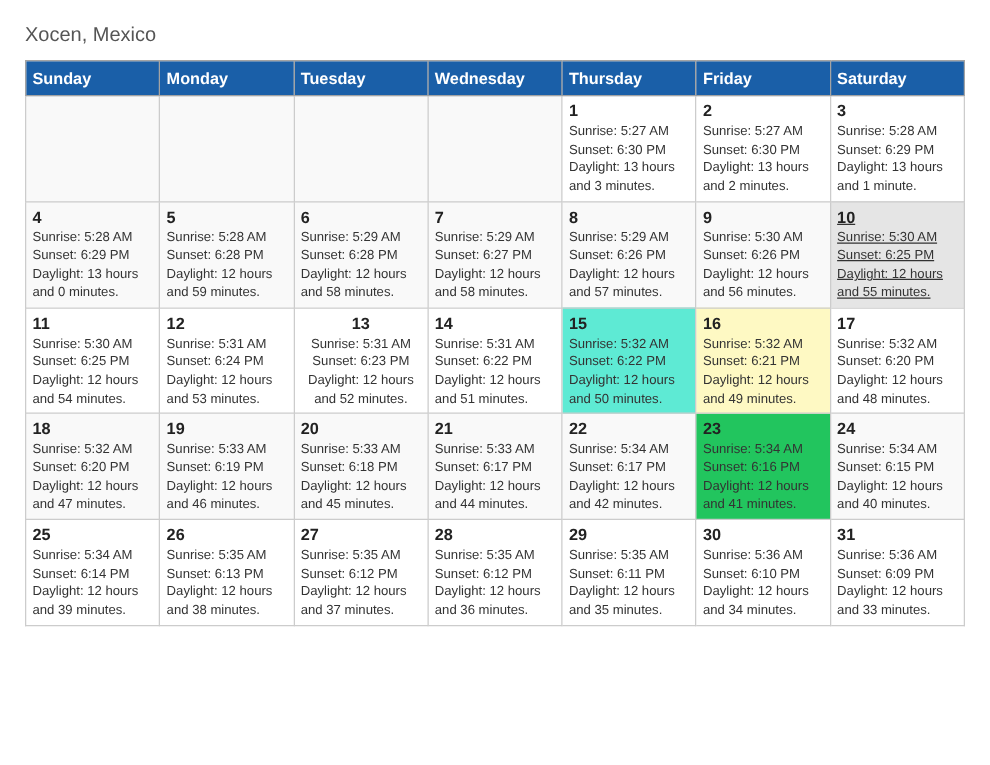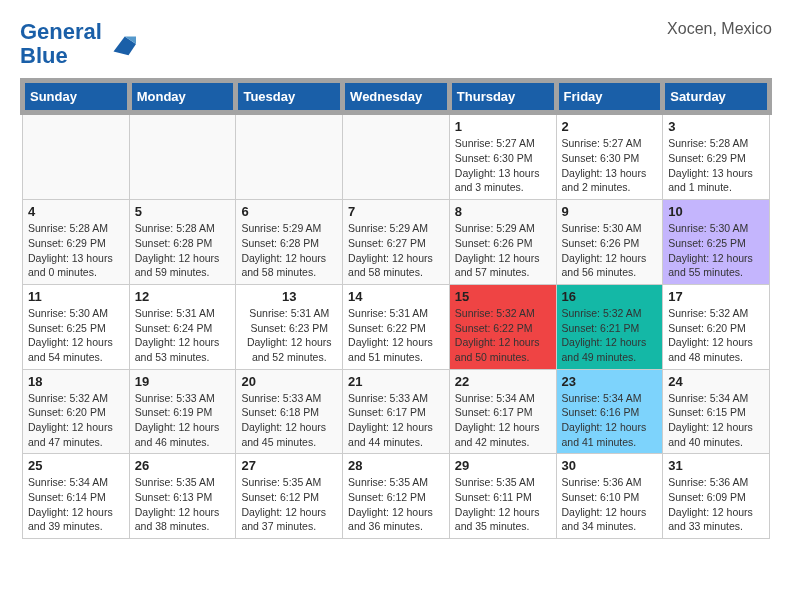--- a/index.html
+++ b/index.html
@@ -47,21 +47,21 @@
       border-collapse: collapse;
       table-layout: fixed;
     }
     th {
       background-color: #1a5fa8;
       color: #fff;
       text-align: left;
       padding: 6px 5px;
       font-size: 13px;
       font-weight: bold;
-      border: 5px solid #a3a3a3;
+      border: 1px solid #a3a3a3;
     }
     td {
       border: 1px solid #ccc;
       vertical-align: top;
       padding: 4px 5px;
       font-size: 11px;
       color: #333;
       height: 80px;
       background: #fff;
     }
@@ -75,34 +75,20 @@
     .day-info {
       font-size: 10.5px;
       line-height: 1.4;
       color: #333;
     }
   </style>
 </head>
 <body>
 
 <div class="header">
-  <div class="logo">
-    <div>
-      <div class="logo-text">
-        <span>General</span>
-      </div>
-      <div class="logo-text">
-        <span>Blue</span>
-      </div>
-    </div>
-    <svg class="logo-icon" viewBox="0 0 40 40">
-      <polygon points="10,30 25,10 40,20 30,35" fill="#1a5fa8"></polygon>
-      <polygon points="25,10 40,20 40,10" fill="#5599cc"></polygon>
-    </svg>
-  </div>
   <div class="title-block">
     <div class="location">Xocen, Mexico</div>
   </div>
 </div>
 
 <table>
   <thead>
     <tr id="header-row">
         <th>Sunday</th>
         <th>Monday</th>
@@ -177,21 +163,21 @@
 Daylight: 12 hours
 and 57 minutes.</div>
         </td>
         <td style="background: rgb(249, 249, 249);">
           <div class="day-num">9</div>
           <div class="day-info" style="white-space: pre-line;">Sunrise: 5:30 AM
 Sunset: 6:26 PM
 Daylight: 12 hours
 and 56 minutes.</div>
         </td>
-        <td style="background: #c4b5fd;">
+        <td style="background: #e5e5e5; text-decoration: underline;">
           <div class="day-num">10</div>
           <div class="day-info" style="white-space: pre-line;">Sunrise: 5:30 AM
 Sunset: 6:25 PM
 Daylight: 12 hours
 and 55 minutes.</div>
         </td>
       </tr>
       <tr>
         <td style="background: rgb(255, 255, 255);">
           <div class="day-num">11</div>
@@ -214,28 +200,28 @@
 Daylight: 12 hours
 and 52 minutes.</div>
         </td>
         <td style="background: rgb(255, 255, 255);">
           <div class="day-num">14</div>
           <div class="day-info" style="white-space: pre-line;">Sunrise: 5:31 AM
 Sunset: 6:22 PM
 Daylight: 12 hours
 and 51 minutes.</div>
         </td>
-        <td style="background: #ef4444;">
+        <td style="background: #5eead4;">
           <div class="day-num">15</div>
           <div class="day-info" style="white-space: pre-line;">Sunrise: 5:32 AM
 Sunset: 6:22 PM
 Daylight: 12 hours
 and 50 minutes.</div>
         </td>
-        <td style="background: #14b8a6;">
+        <td style="background: #fef9c3;">
           <div class="day-num">16</div>
           <div class="day-info" style="white-space: pre-line;">Sunrise: 5:32 AM
 Sunset: 6:21 PM
 Daylight: 12 hours
 and 49 minutes.</div>
         </td>
         <td style="background: rgb(255, 255, 255);">
           <div class="day-num">17</div>
           <div class="day-info" style="white-space: pre-line;">Sunrise: 5:32 AM
 Sunset: 6:20 PM
@@ -272,21 +258,21 @@
 Daylight: 12 hours
 and 44 minutes.</div>
         </td>
         <td style="background: rgb(249, 249, 249);">
           <div class="day-num">22</div>
           <div class="day-info" style="white-space: pre-line;">Sunrise: 5:34 AM
 Sunset: 6:17 PM
 Daylight: 12 hours
 and 42 minutes.</div>
         </td>
-        <td style="background: #7dd3fc;">
+        <td style="background: #22c55e;">
           <div class="day-num">23</div>
           <div class="day-info" style="white-space: pre-line;">Sunrise: 5:34 AM
 Sunset: 6:16 PM
 Daylight: 12 hours
 and 41 minutes.</div>
         </td>
         <td style="background: rgb(249, 249, 249);">
           <div class="day-num">24</div>
           <div class="day-info" style="white-space: pre-line;">Sunrise: 5:34 AM
 Sunset: 6:15 PM

